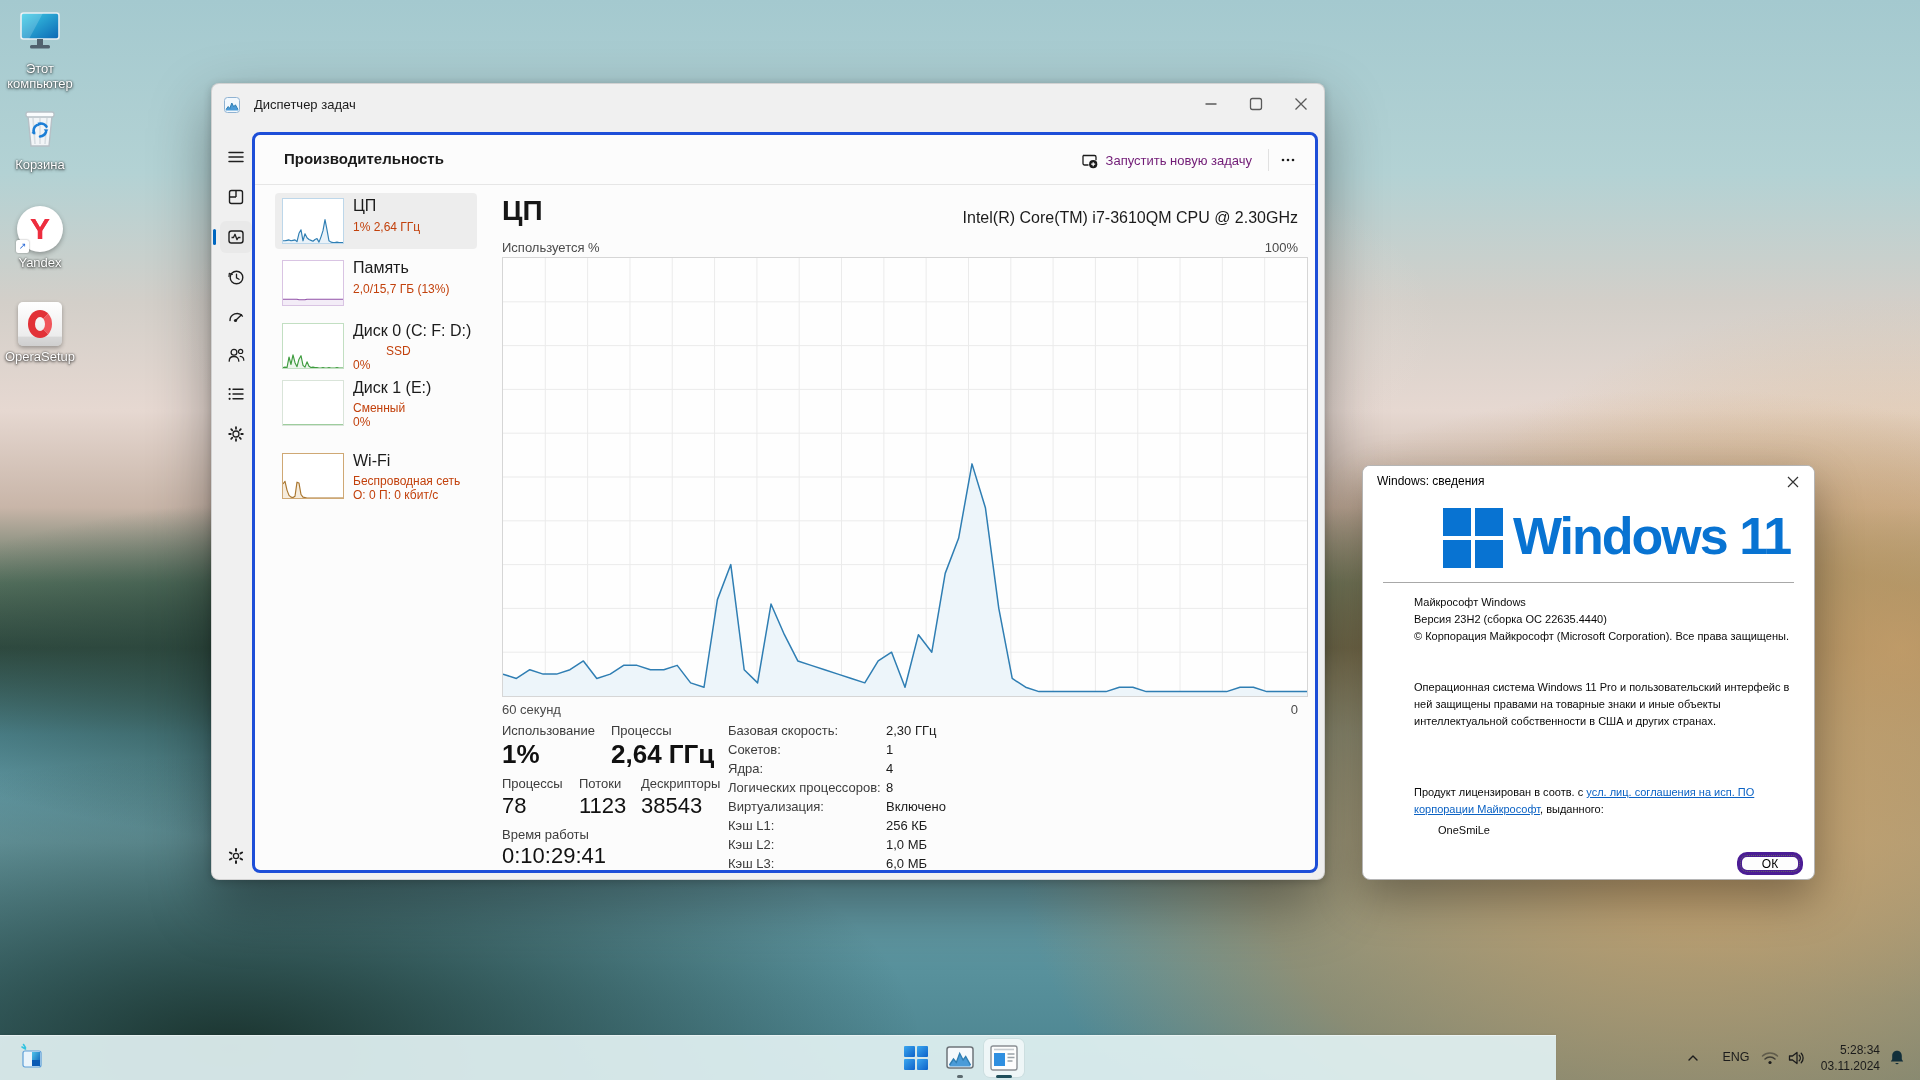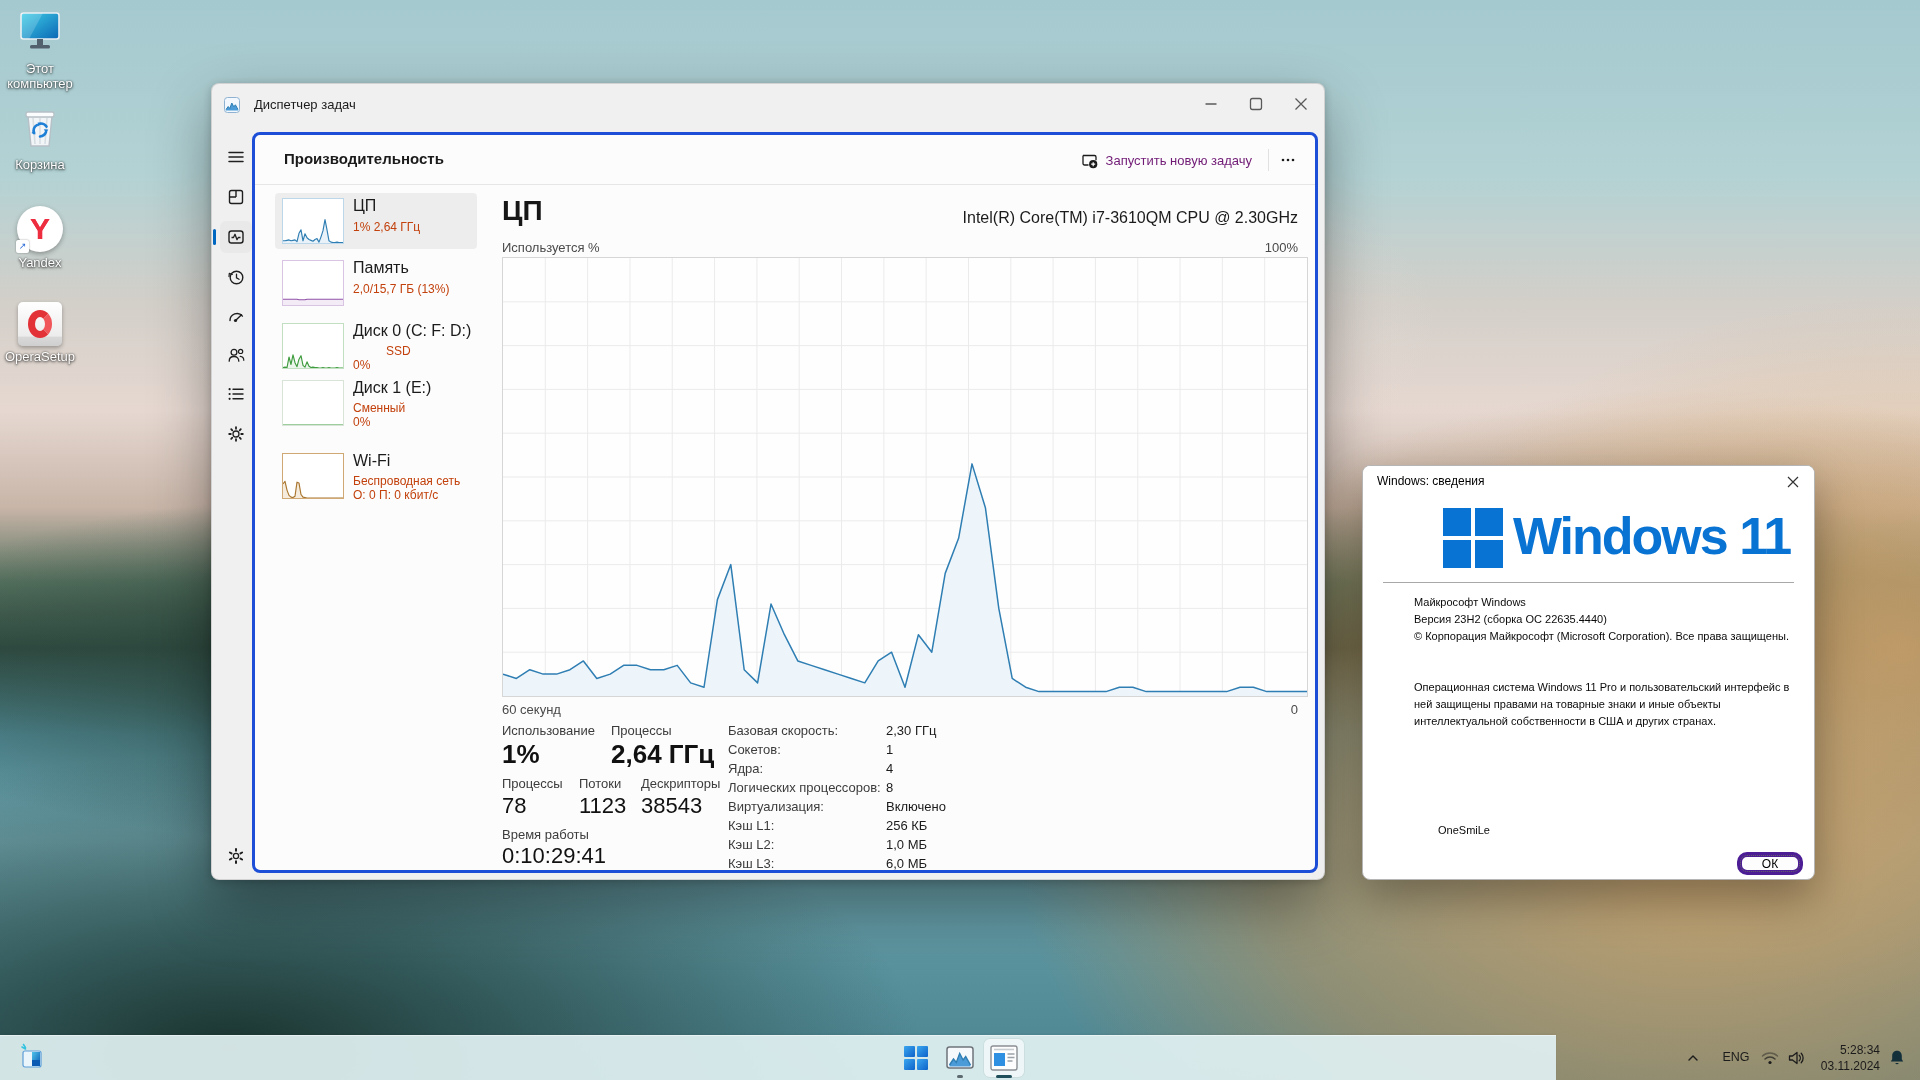--- a/index.html
+++ b/index.html
@@ -366,20 +366,21 @@
     </div>
     <div class="abs" style="left:150px;top:40px;font-size:52px;font-weight:600;letter-spacing:-2px;color:#0873d2;">Windows 11</div>
 
     <div class="abs" style="left:20px;right:20px;top:116px;height:1px;background:#a8a8a8;"></div>
 
     <div class="wv-p" style="top:128px;">Майкрософт Windows</div>
     <div class="wv-p" style="top:145px;">Версия 23H2 (сборка ОС 22635.4440)</div>
     <div class="wv-p" style="top:162px;width:375px;">© Корпорация Майкрософт (Microsoft Corporation). Все права защищены.</div>
     <div class="wv-p" style="top:213px;width:390px;">Операционная система Windows 11 Pro и пользовательский интерфейс в ней защищены правами на товарные знаки и иные объекты интеллектуальной собственности в США и других странах.</div>
 
+    <div class="wv-p" style="top:318px;width:362px;"><span>Продукт лицензирован в соотв. с </span><span class="wv-link">усл. лиц. соглашения на исп. ПО корпорации Майкрософт</span><span>, выданного:</span></div>
     <div class="wv-p" style="top:356px;left:75px;">OneSmiLe</div>
 
     <div class="okbtn">ОК</div>
   </div>
 
   <div class="taskbar">
 
     <div class="tbbtn" style="left:10px;">
       <svg width="30" height="30" viewBox="0 0 30 30">
         <defs>

